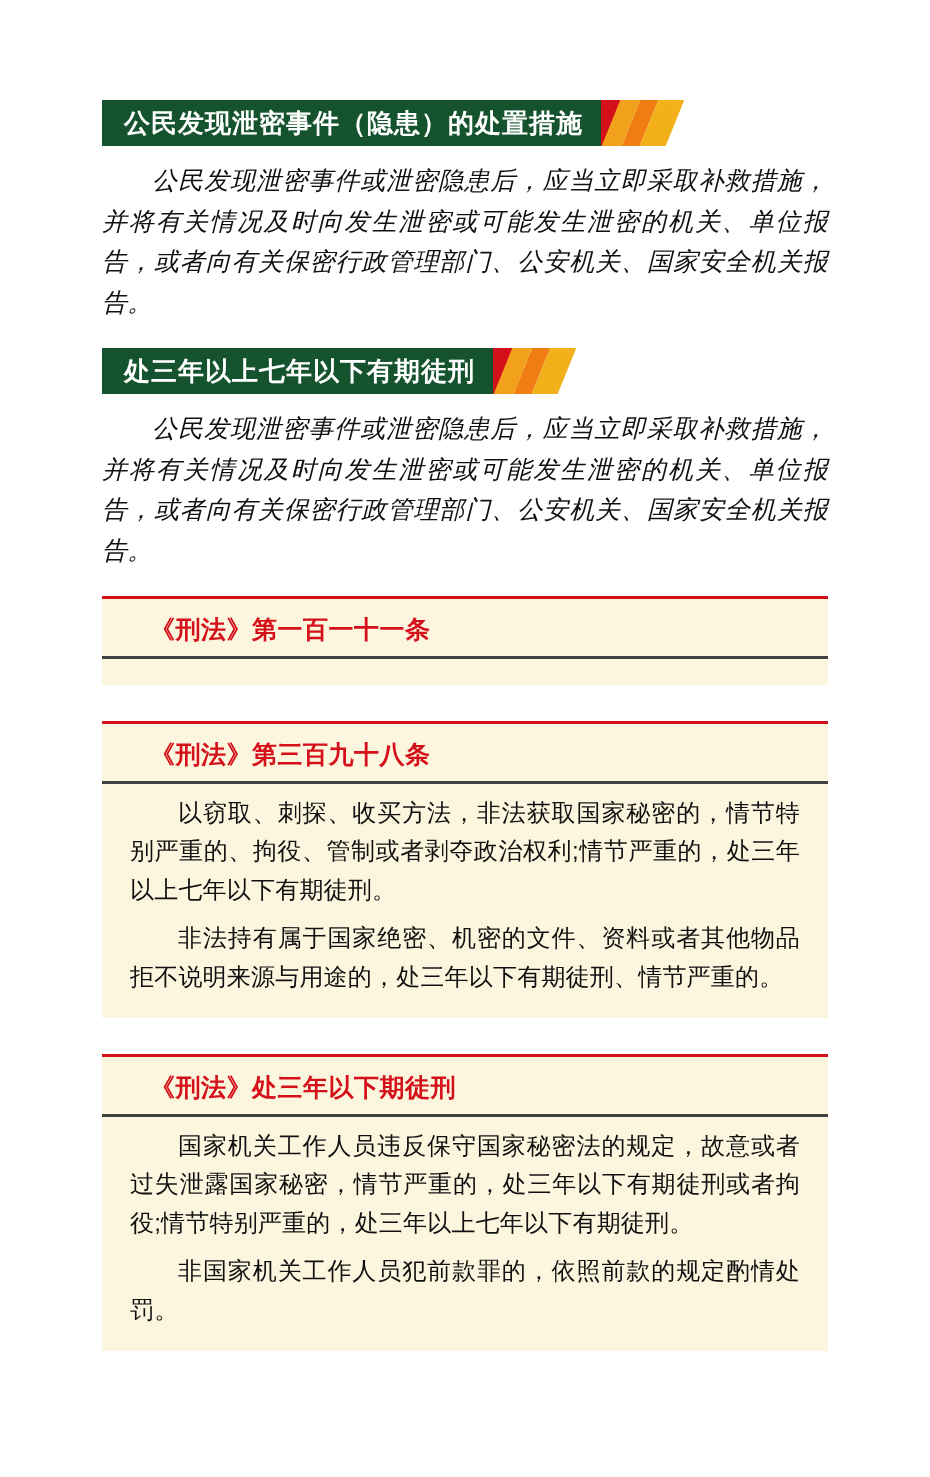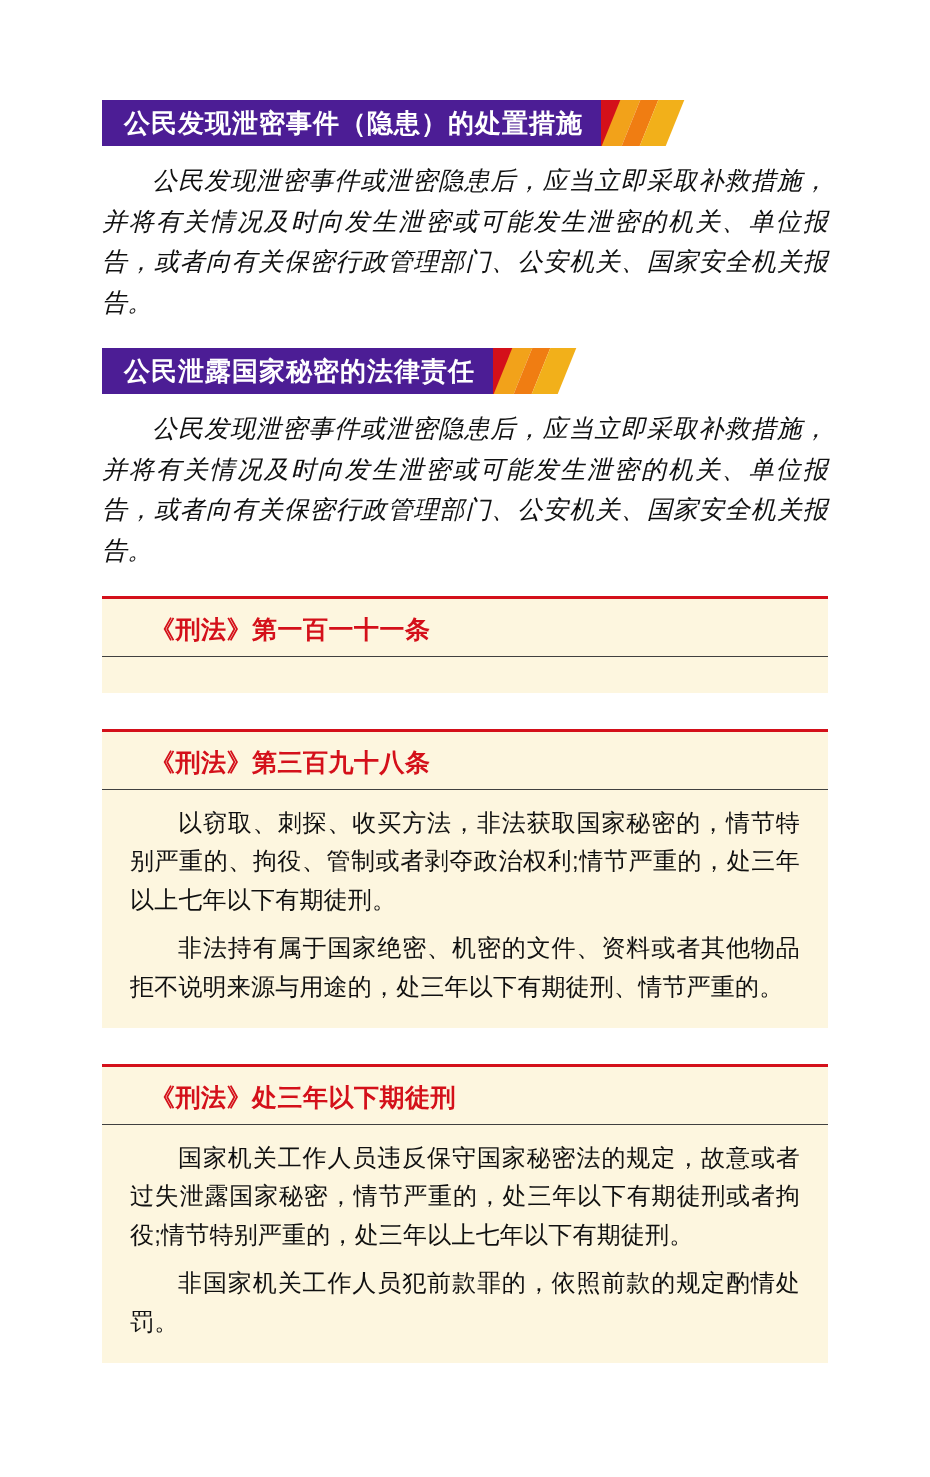--- a/index.html
+++ b/index.html
@@ -25,21 +25,21 @@
 
   
   .banner {
     position: relative;
     height: 46px;
     margin: 0 0 10px 42px;
     display: flex;
     align-items: stretch;
   }
   .banner-main {
-    background: #4c1d95;
+    background: #14532d;
     display: flex;
     align-items: center;
     padding: 0 18px 0 22px;
     position: relative;
     z-index: 3;
   }
   .banner-main .banner-text {
     color: #ffffff;
     font-size: 26px;
     font-weight: bold;
@@ -84,22 +84,22 @@
     border-top: 3px solid #d4101a;
     padding: 0 0 22px 0;
   }
   .card + .card { margin-top: 36px; }
   .card-title {
     color: #d4101a;
     font-size: 25px;
     font-weight: bold;
     padding: 14px 0 10px 48px;
     letter-spacing: 0.5px;
-    border-bottom: 1px solid #404040;
-    margin-bottom: 14px;
+    border-bottom: 3px solid #404040;
+    margin-bottom: 4px;
   }
   .card-para {
     font-size: 24px;
     line-height: 1.6;
     color: #101010;
     text-align: justify;
     margin: 10px 28px 0 28px;
     text-indent: 2em;
     letter-spacing: 0.2px;
   }
@@ -117,21 +117,21 @@
       <i class="t1"></i>
         <i class="t2"></i>
         <i class="t3"></i>
         <i class="t4"></i>
     </div>
   </div>
   <p class="para">公民发现泄密事件或泄密隐患后，应当立即采取补救措施，并将有关情况及时向发生泄密或可能发生泄密的机关、单位报告，或者向有关保密行政管理部门、公安机关、国家安全机关报告。</p>
 
   <div class="banner">
     <div class="banner-main">
-      <span class="banner-text">公民泄露国家秘密的法律责任</span>
+      <span class="banner-text">处三年以上七年以下有期徒刑</span>
     </div>
     <div class="banner-tail">
       <i class="t1"></i>
         <i class="t2"></i>
         <i class="t3"></i>
         <i class="t4"></i>
     </div>
   </div>
   <p class="para">公民发现泄密事件或泄密隐患后，应当立即采取补救措施，并将有关情况及时向发生泄密或可能发生泄密的机关、单位报告，或者向有关保密行政管理部门、公安机关、国家安全机关报告。</p>
 

